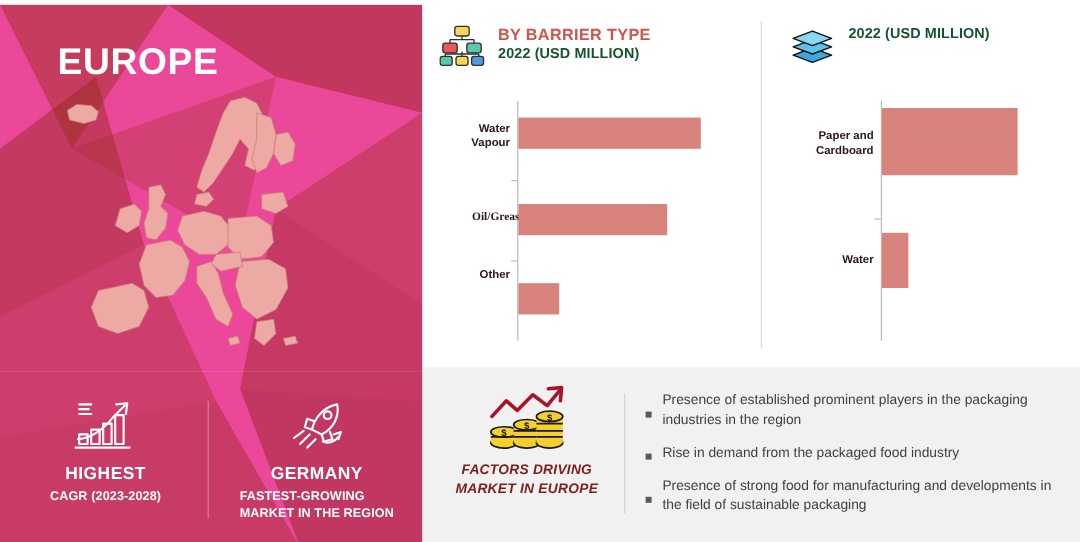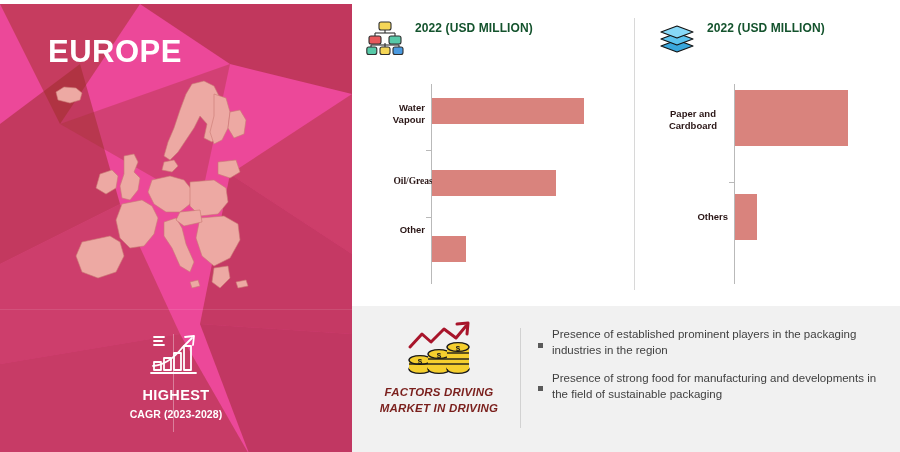--- a/index.html
+++ b/index.html
@@ -160,20 +160,38 @@
             <rect x="36" y="14" width="7" height="24"></rect>
             <line x1="3" y1="41" x2="48" y2="41"></line>
             <path d="M5 34 C16 33 26 26 34 16 L44 6"></path>
             <path d="M37 5 L46 4 L45 13"></path>
           </svg>
         </div>
         <div class="stat-title">HIGHEST</div>
         <div class="stat-sub">CAGR (2023-2028)</div>
       </div>
 
+      <div class="stat">
+        <div class="stat-icon">
+          <svg viewBox="0 0 56 48" fill="none" stroke="#ffffff" stroke-width="1.8" stroke-linecap="round" stroke-linejoin="round">
+            <path d="M24 26 C26 16 34 7 45 5 C47 15 42 25 32 30 Z"></path>
+            <circle cx="37" cy="14" r="3.2"></circle>
+            <path d="M24 26 L18 24 L20 17 L26 19"></path>
+            <path d="M32 30 L34 36 L41 34 L39 28"></path>
+            <path d="M22 30 L14 38"></path>
+            <path d="M27 34 L20 41"></path>
+            <path d="M17 27 L9 33"></path>
+            <path d="M33 36 C38 38 43 36 46 32"></path>
+            <path d="M42 30 L48 28 L46 34"></path>
+          </svg>
+        </div>
+        <div class="stat-title">GERMANY</div>
+        <div class="stat-sub" style="white-space:pre-line">FASTEST-GROWING
+MARKET IN THE REGION</div>
+      </div>
 
     </div>
   </div>
 
   <div class="charts-area">
     <div class="chart-vdivider"></div>
 
     <div class="chart-col chart-a">
       <div class="chart-head">
         <div class="head-icon">
@@ -193,20 +211,21 @@
               <rect x="13" y="4" width="12" height="8" rx="2" fill="#f5d657"></rect>
               <rect x="3" y="18" width="12" height="8" rx="2" fill="#e8595c"></rect>
               <rect x="23" y="18" width="12" height="8" rx="2" fill="#57c9a8"></rect>
               <rect x="0.8" y="29" width="10" height="7.5" rx="2" fill="#57c9a8"></rect>
               <rect x="14" y="29" width="10" height="7.5" rx="2" fill="#f5d657"></rect>
               <rect x="27" y="29" width="10" height="7.5" rx="2" fill="#4a9ae0"></rect>
             </g>
           </svg>
         </div>
         <div class="head-text">
+          <div class="head-title">BY BARRIER TYPE</div>
           <div class="head-sub">2022 (USD MILLION)</div>
         </div>
       </div>
 
       <div class="plot">
         <div class="axis" style="left:65px;"></div>
         <div class="tick" style="left:60px;top:66px;"></div>
         <div class="tick" style="left:60px;top:133px;"></div>
 
         <div class="bar-label" style="left:0;top:18px;width:59px;">Water Vapour</div>
@@ -233,24 +252,24 @@
         </div>
         <div class="head-text">
           <div class="head-sub">2022 (USD MILLION)</div>
         </div>
       </div>
 
       <div class="plot">
         <div class="axis" style="left:76px;"></div>
         <div class="tick" style="left:71px;top:98px;"></div>
 
-        <div class="bar-label" style="left:0;top:24px;width:70px;text-align:center;">Paper and Cardboard</div>
+        <div class="bar-label" style="left:0;top:24px;width:70px;">Paper and Cardboard</div>
         <div class="bar" style="left:77px;top:6px;width:113px;height:56px;"></div>
 
-        <div class="bar-label" style="left:0;top:127px;width:70px;">Others</div>
+        <div class="bar-label" style="left:0;top:127px;width:70px;">Water</div>
         <div class="bar" style="left:77px;top:110px;width:22px;height:46px;"></div>
       </div>
     </div>
   </div>
 
   <div class="bottom-panel">
     <div class="factors">
       <div class="factors-icon">
         <svg viewBox="0 0 78 60">
           <g fill="none" stroke="#a8152b" stroke-width="3" stroke-linecap="round" stroke-linejoin="round">
@@ -279,30 +298,34 @@
               <ellipse cx="58" cy="27" rx="11" ry="4.4"></ellipse>
             </g>
             <line x1="47" y1="33" x2="69" y2="33"></line>
             <line x1="47" y1="39" x2="69" y2="39"></line>
             <line x1="47" y1="44" x2="69" y2="44"></line>
             <text x="58" y="30.5" font-size="8" font-weight="bold" fill="#1a1a1a" text-anchor="middle" stroke="none" font-family="Liberation Sans, sans-serif">$</text>
           </g>
         </svg>
       </div>
       <div class="factors-title">FACTORS DRIVING</div>
-      <div class="factors-title">MARKET IN DRIVING</div>
+      <div class="factors-title">MARKET IN EUROPE</div>
     </div>
 
     <div class="bullets-divider"></div>
 
     <div class="bullets">
       <div class="bullet">
         <span class="bullet-marker"></span>
         <span class="bullet-text">Presence of established prominent players in the packaging industries in the region</span>
       </div>
       <div class="bullet">
         <span class="bullet-marker"></span>
+        <span class="bullet-text">Rise in demand from the packaged food industry</span>
+      </div>
+      <div class="bullet">
+        <span class="bullet-marker"></span>
         <span class="bullet-text">Presence of strong food for manufacturing and developments in the field of sustainable packaging</span>
       </div>
     </div>
   </div>
 
 </div>
 
 </body></html>

